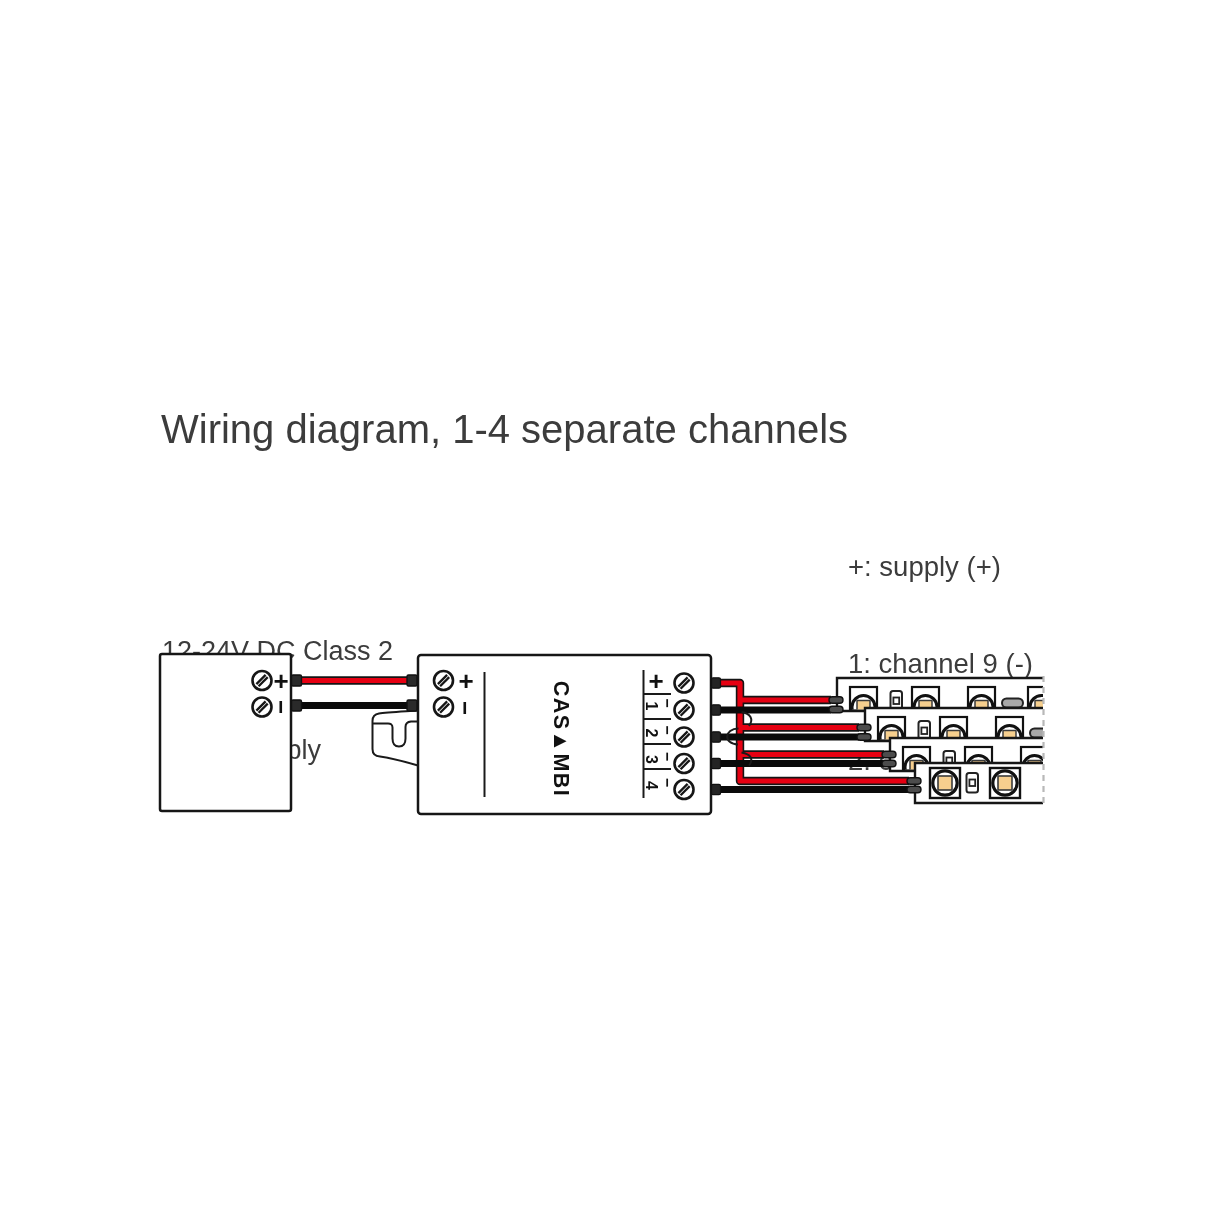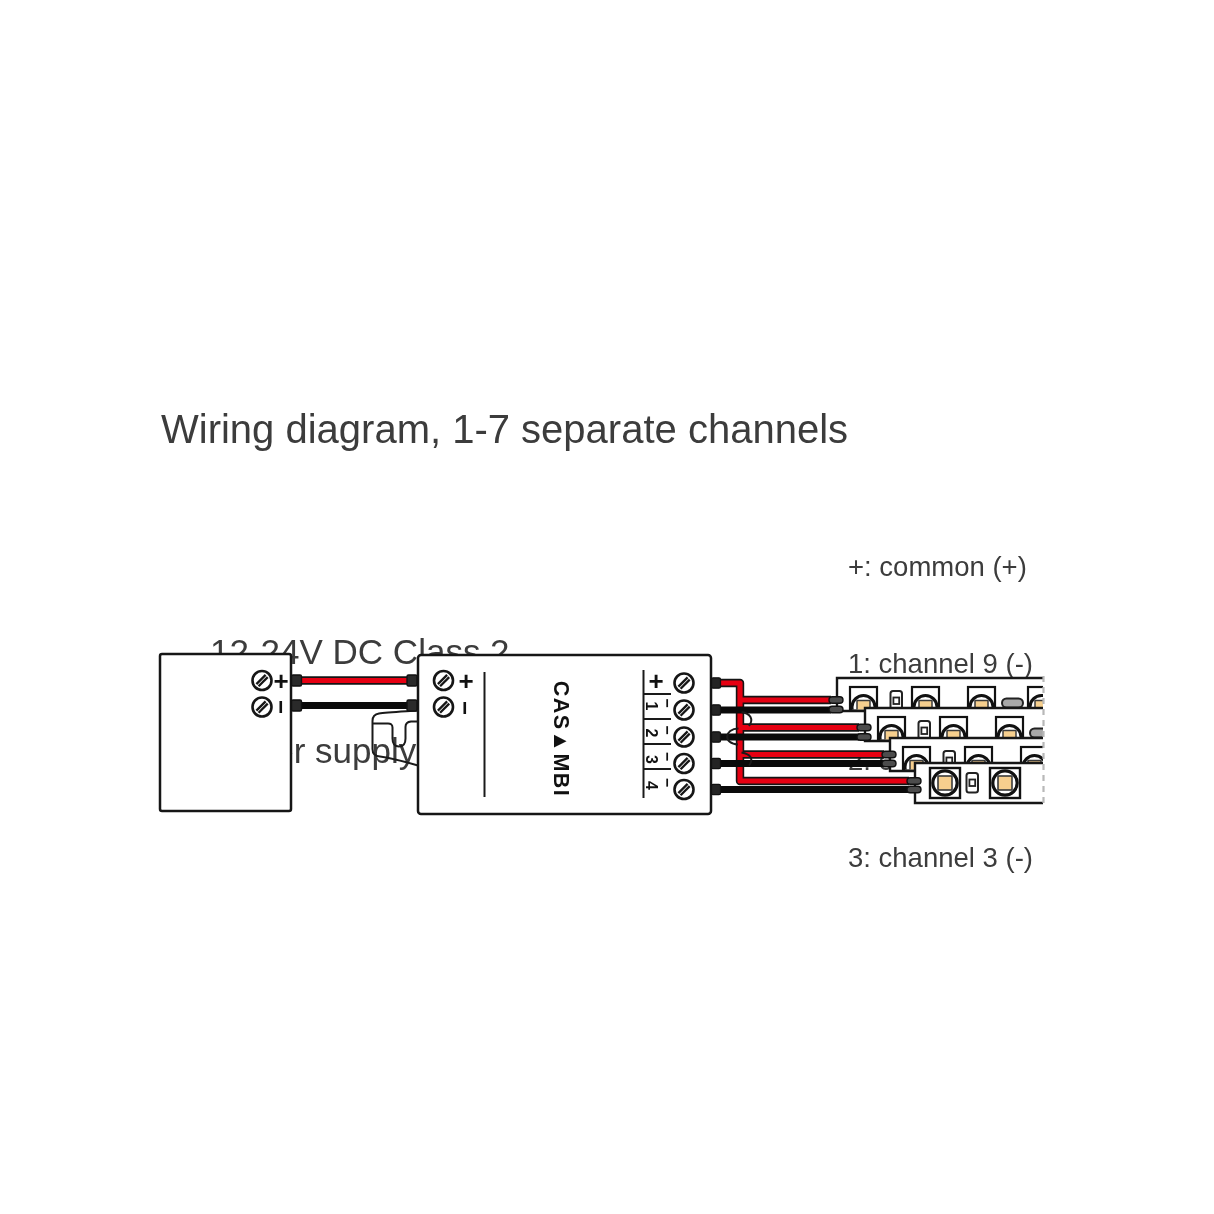--- a/index.html
+++ b/index.html
@@ -1,41 +1,40 @@
 <!DOCTYPE html>
 <html><head>
 <meta charset="utf-8">
 <style>
   html,body{margin:0;padding:0;background:#fff;}
   #canvas{position:relative;width:1214px;height:1214px;background:#fff;overflow:hidden;
           font-family:"Liberation Sans",sans-serif;}
   .txt{position:absolute;color:#3c3c3c;white-space:pre;}
   #title{left:161px;top:407px;font-size:40px;line-height:1.1;}
-  #psu-label{left:162px;top:569px;font-size:35px;line-height:33px;padding-left:48px;}
+  #psu-label{left:162px;top:569px;font-size:27px;line-height:33px;}
   #legend{left:848px;top:486px;font-size:27.5px;line-height:32.4px;}
   svg text{font-family:"Liberation Sans","DejaVu Sans",sans-serif;fill:#111;font-weight:700;}
   #diagram-svg{position:absolute;left:0;top:0;}
 </style>
 </head>
 <body>
 
 <div id="canvas">
 
-  <div id="title" class="txt">Wiring diagram, 1-7 separate channels</div>
+  <div id="title" class="txt">Wiring diagram, 1-4 separate channels</div>
 
   <div id="psu-label" class="txt">
     <div>12-24V DC Class 2</div>
     <div>power supply</div>
   </div>
 
   <div id="legend" class="txt">
-    <div>+: common (+)</div>
+    <div>+: supply (+)</div>
     <div>1: channel 9 (-)</div>
     <div>2: channel 2 (-)</div>
-    <div>3: channel 3 (-)</div>
   </div>
 
   <svg id="diagram-svg" width="1214" height="1214" viewBox="0 0 1214 1214">
     <defs>
       <g id="screw">
         <circle cx="0" cy="0" r="9.5" fill="#fff" stroke="#161616" stroke-width="2.6"></circle>
         <line x1="-5.6" y1="3.6" x2="3.6" y2="-5.6" stroke="#161616" stroke-width="2.3"></line>
         <line x1="-3.4" y1="5.7" x2="5.7" y2="-3.4" stroke="#161616" stroke-width="2.3"></line>
       </g>
       <clipPath id="cpa">

